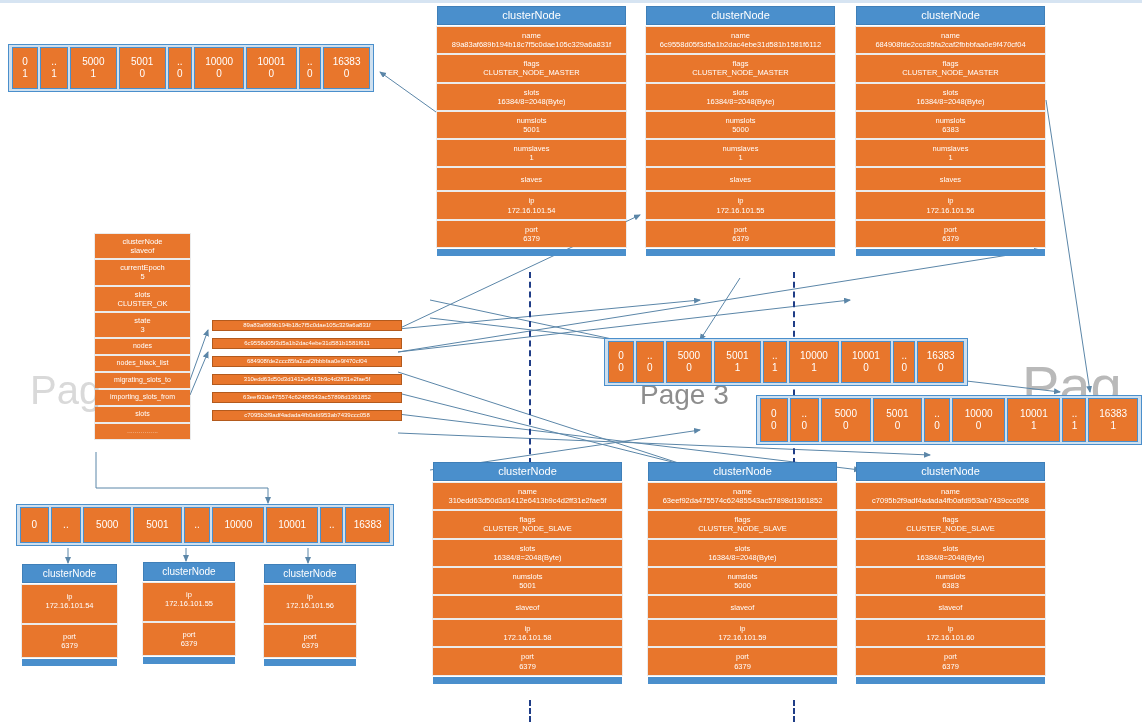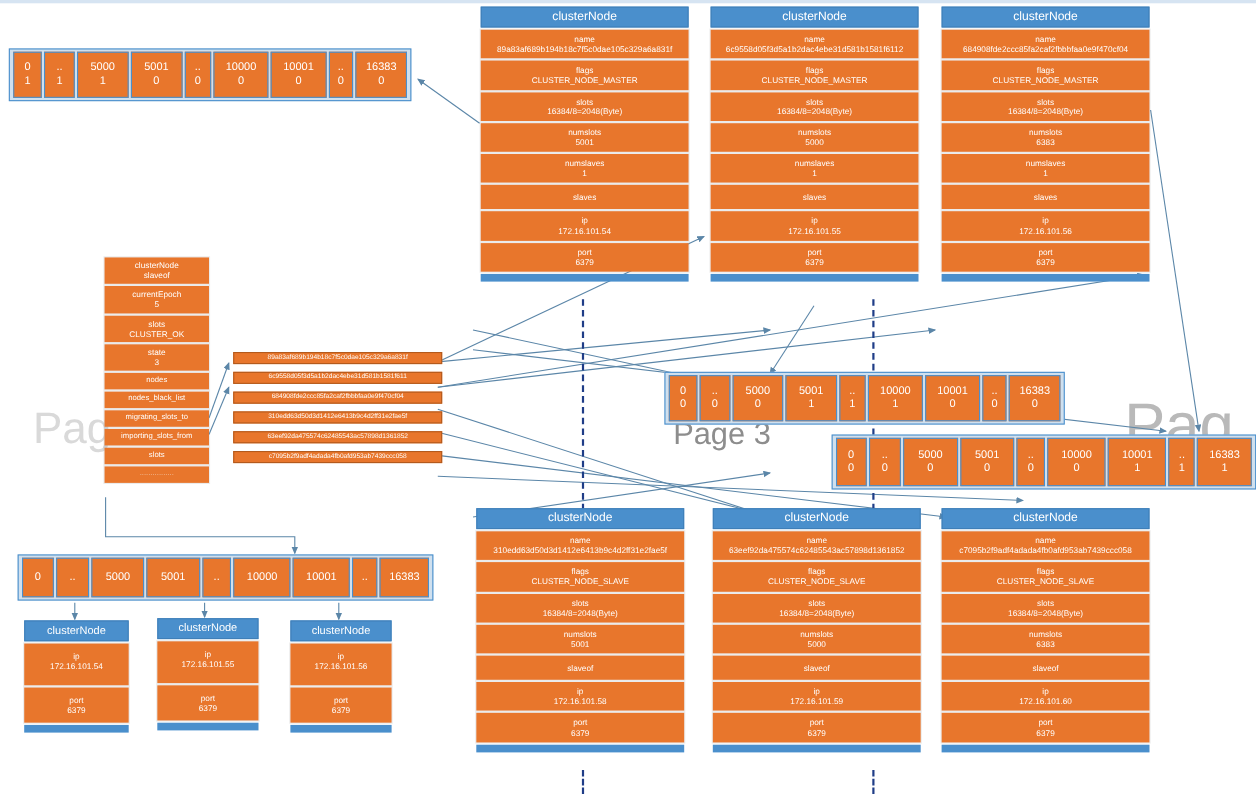--- a/index.html
+++ b/index.html
@@ -72,21 +72,21 @@
 </head>
 <body>
 
 <div class="stage">
 
   <div class="topbar"></div>
 
   <div class="wm" style="left:30px;top:368px;font-size:40px;color:#d9d9d9;">
     <span>Pag</span>
   </div>
-  <div class="wm" style="left:612px;top:379px;font-size:28px;">
+  <div class="wm" style="left:640px;top:379px;font-size:28px;">
     <span>Page 3</span>
   </div>
   <div class="wm" style="left:1022px;top:353px;font-size:56px;color:#b9b9b9;">
     <span>Pag</span>
   </div>
 
   <svg class="links" viewBox="0 0 1142 722">
     <defs>
       <marker id="ar" markerWidth="7" markerHeight="7" refX="6" refY="3" orient="auto" markerUnits="strokeWidth">
         <path d="M0,0 L7,3 L0,6 z" fill="#5b86a8"></path>

